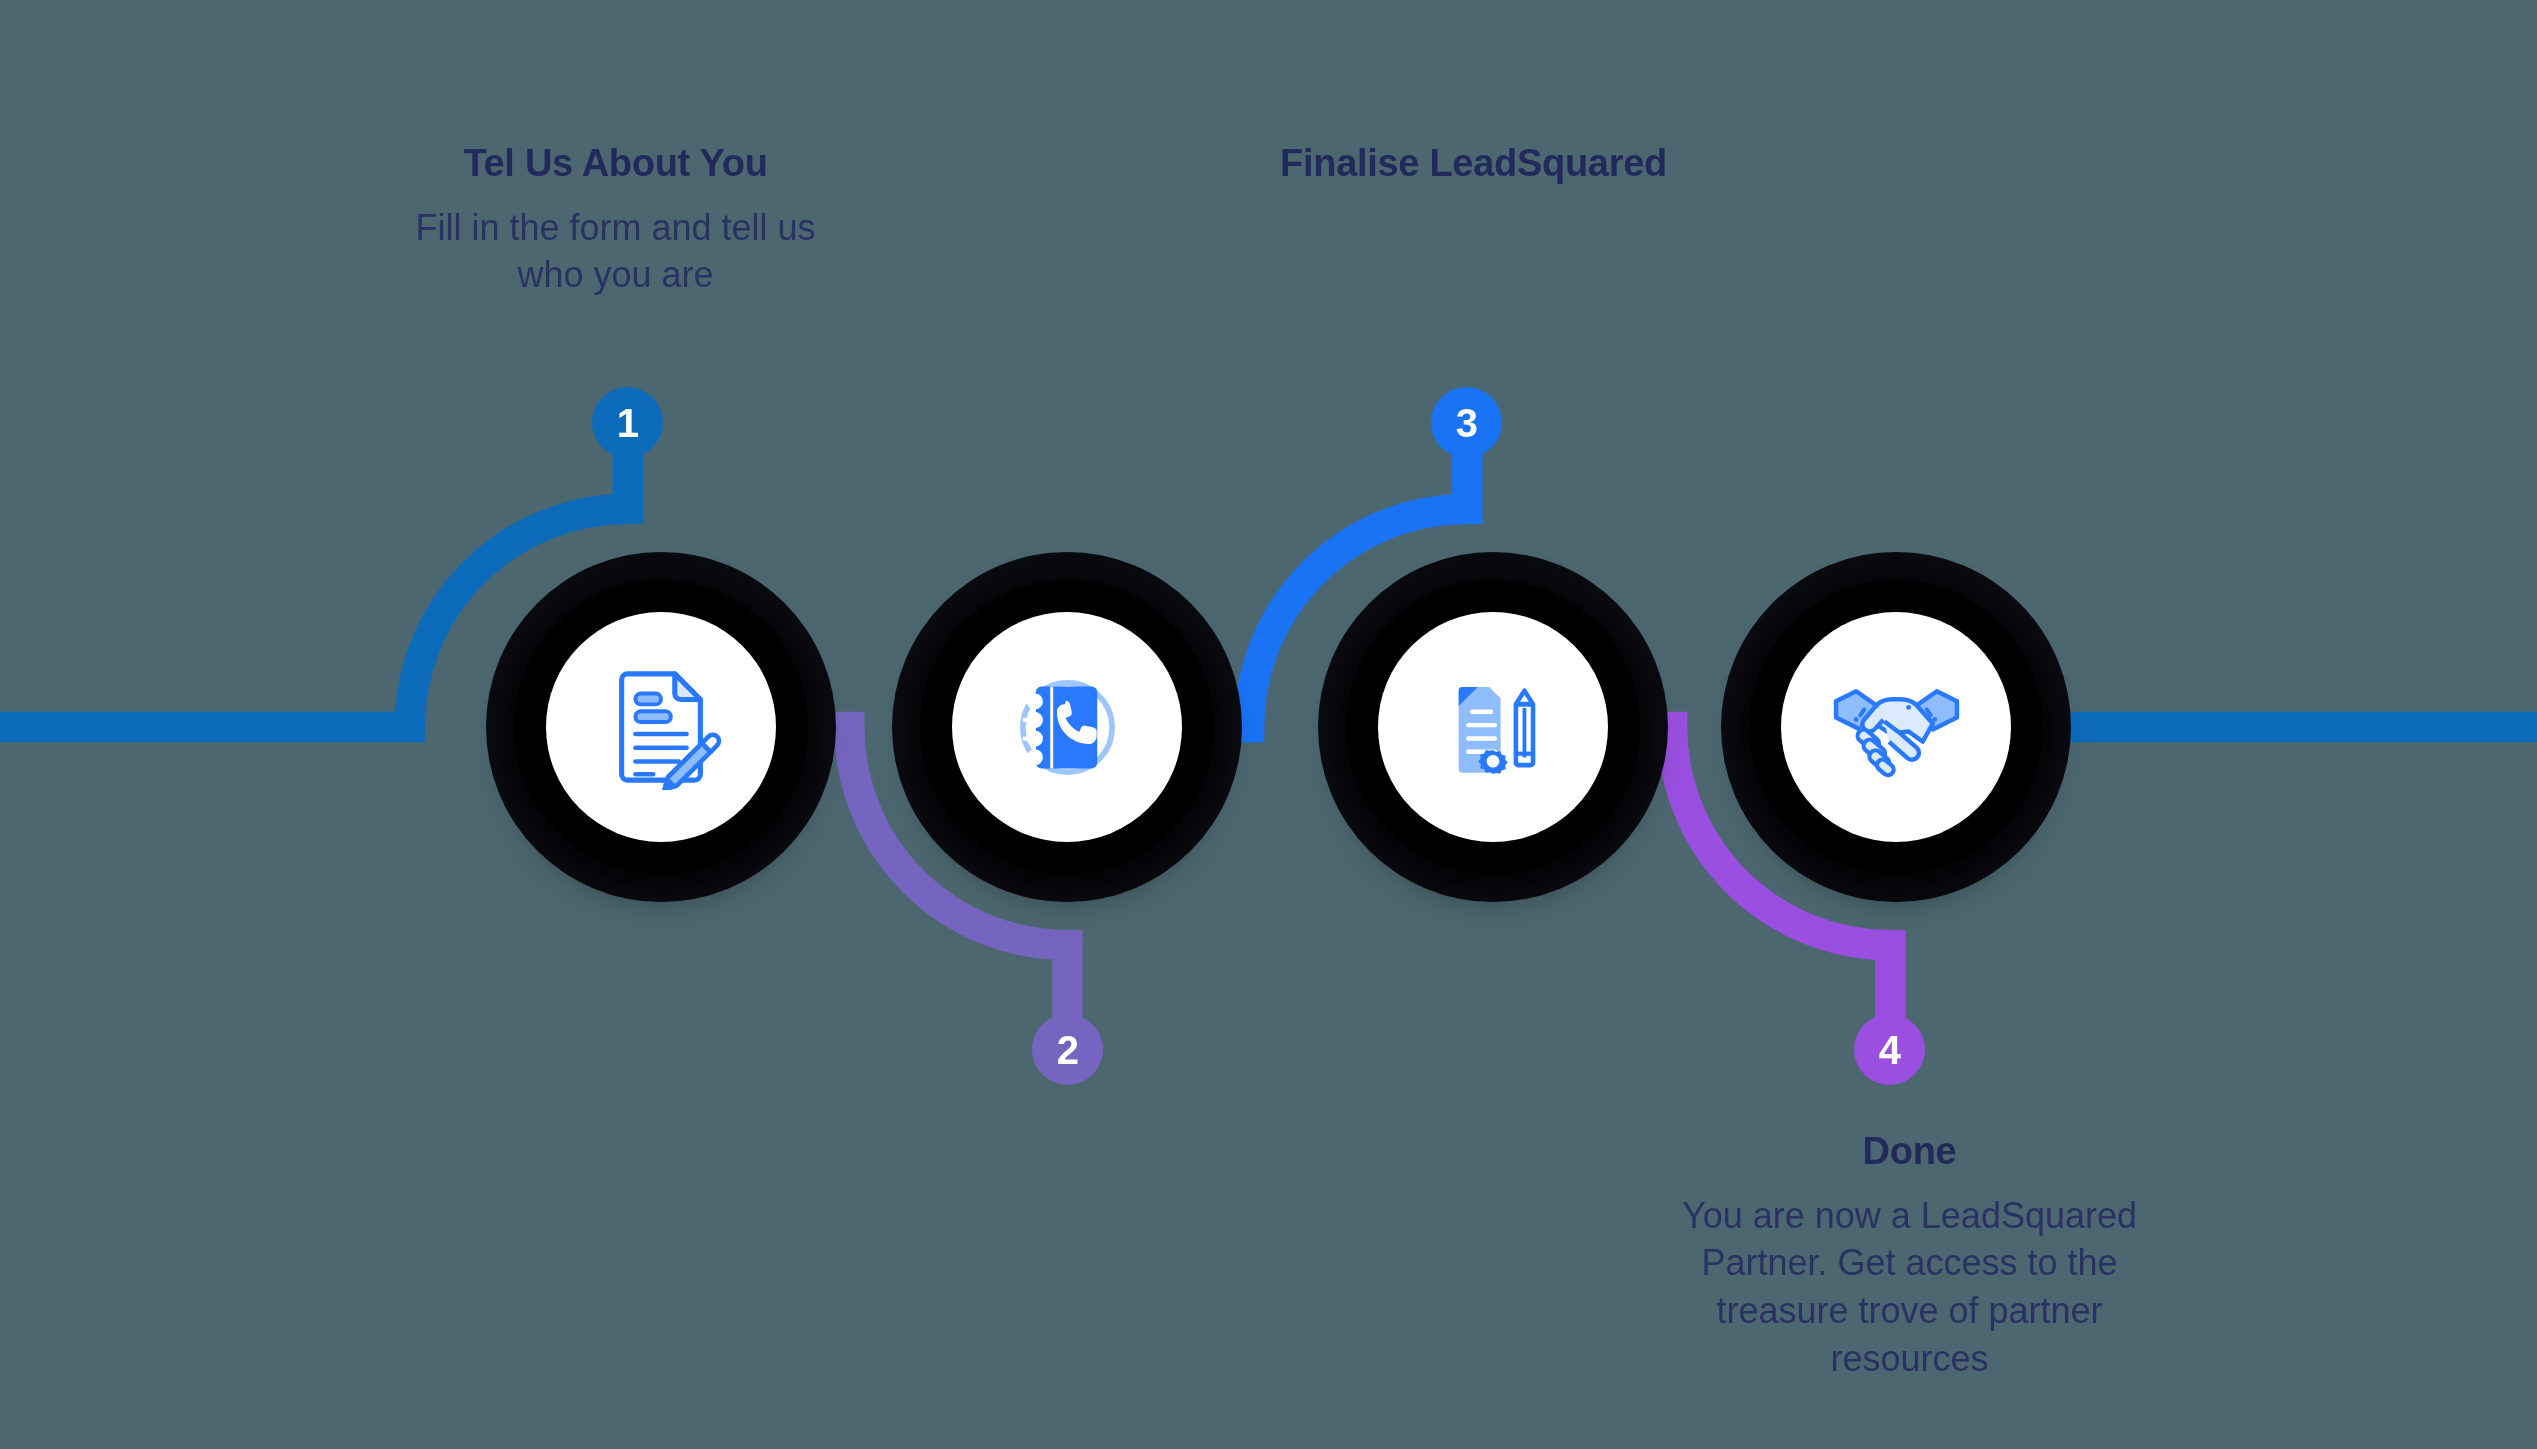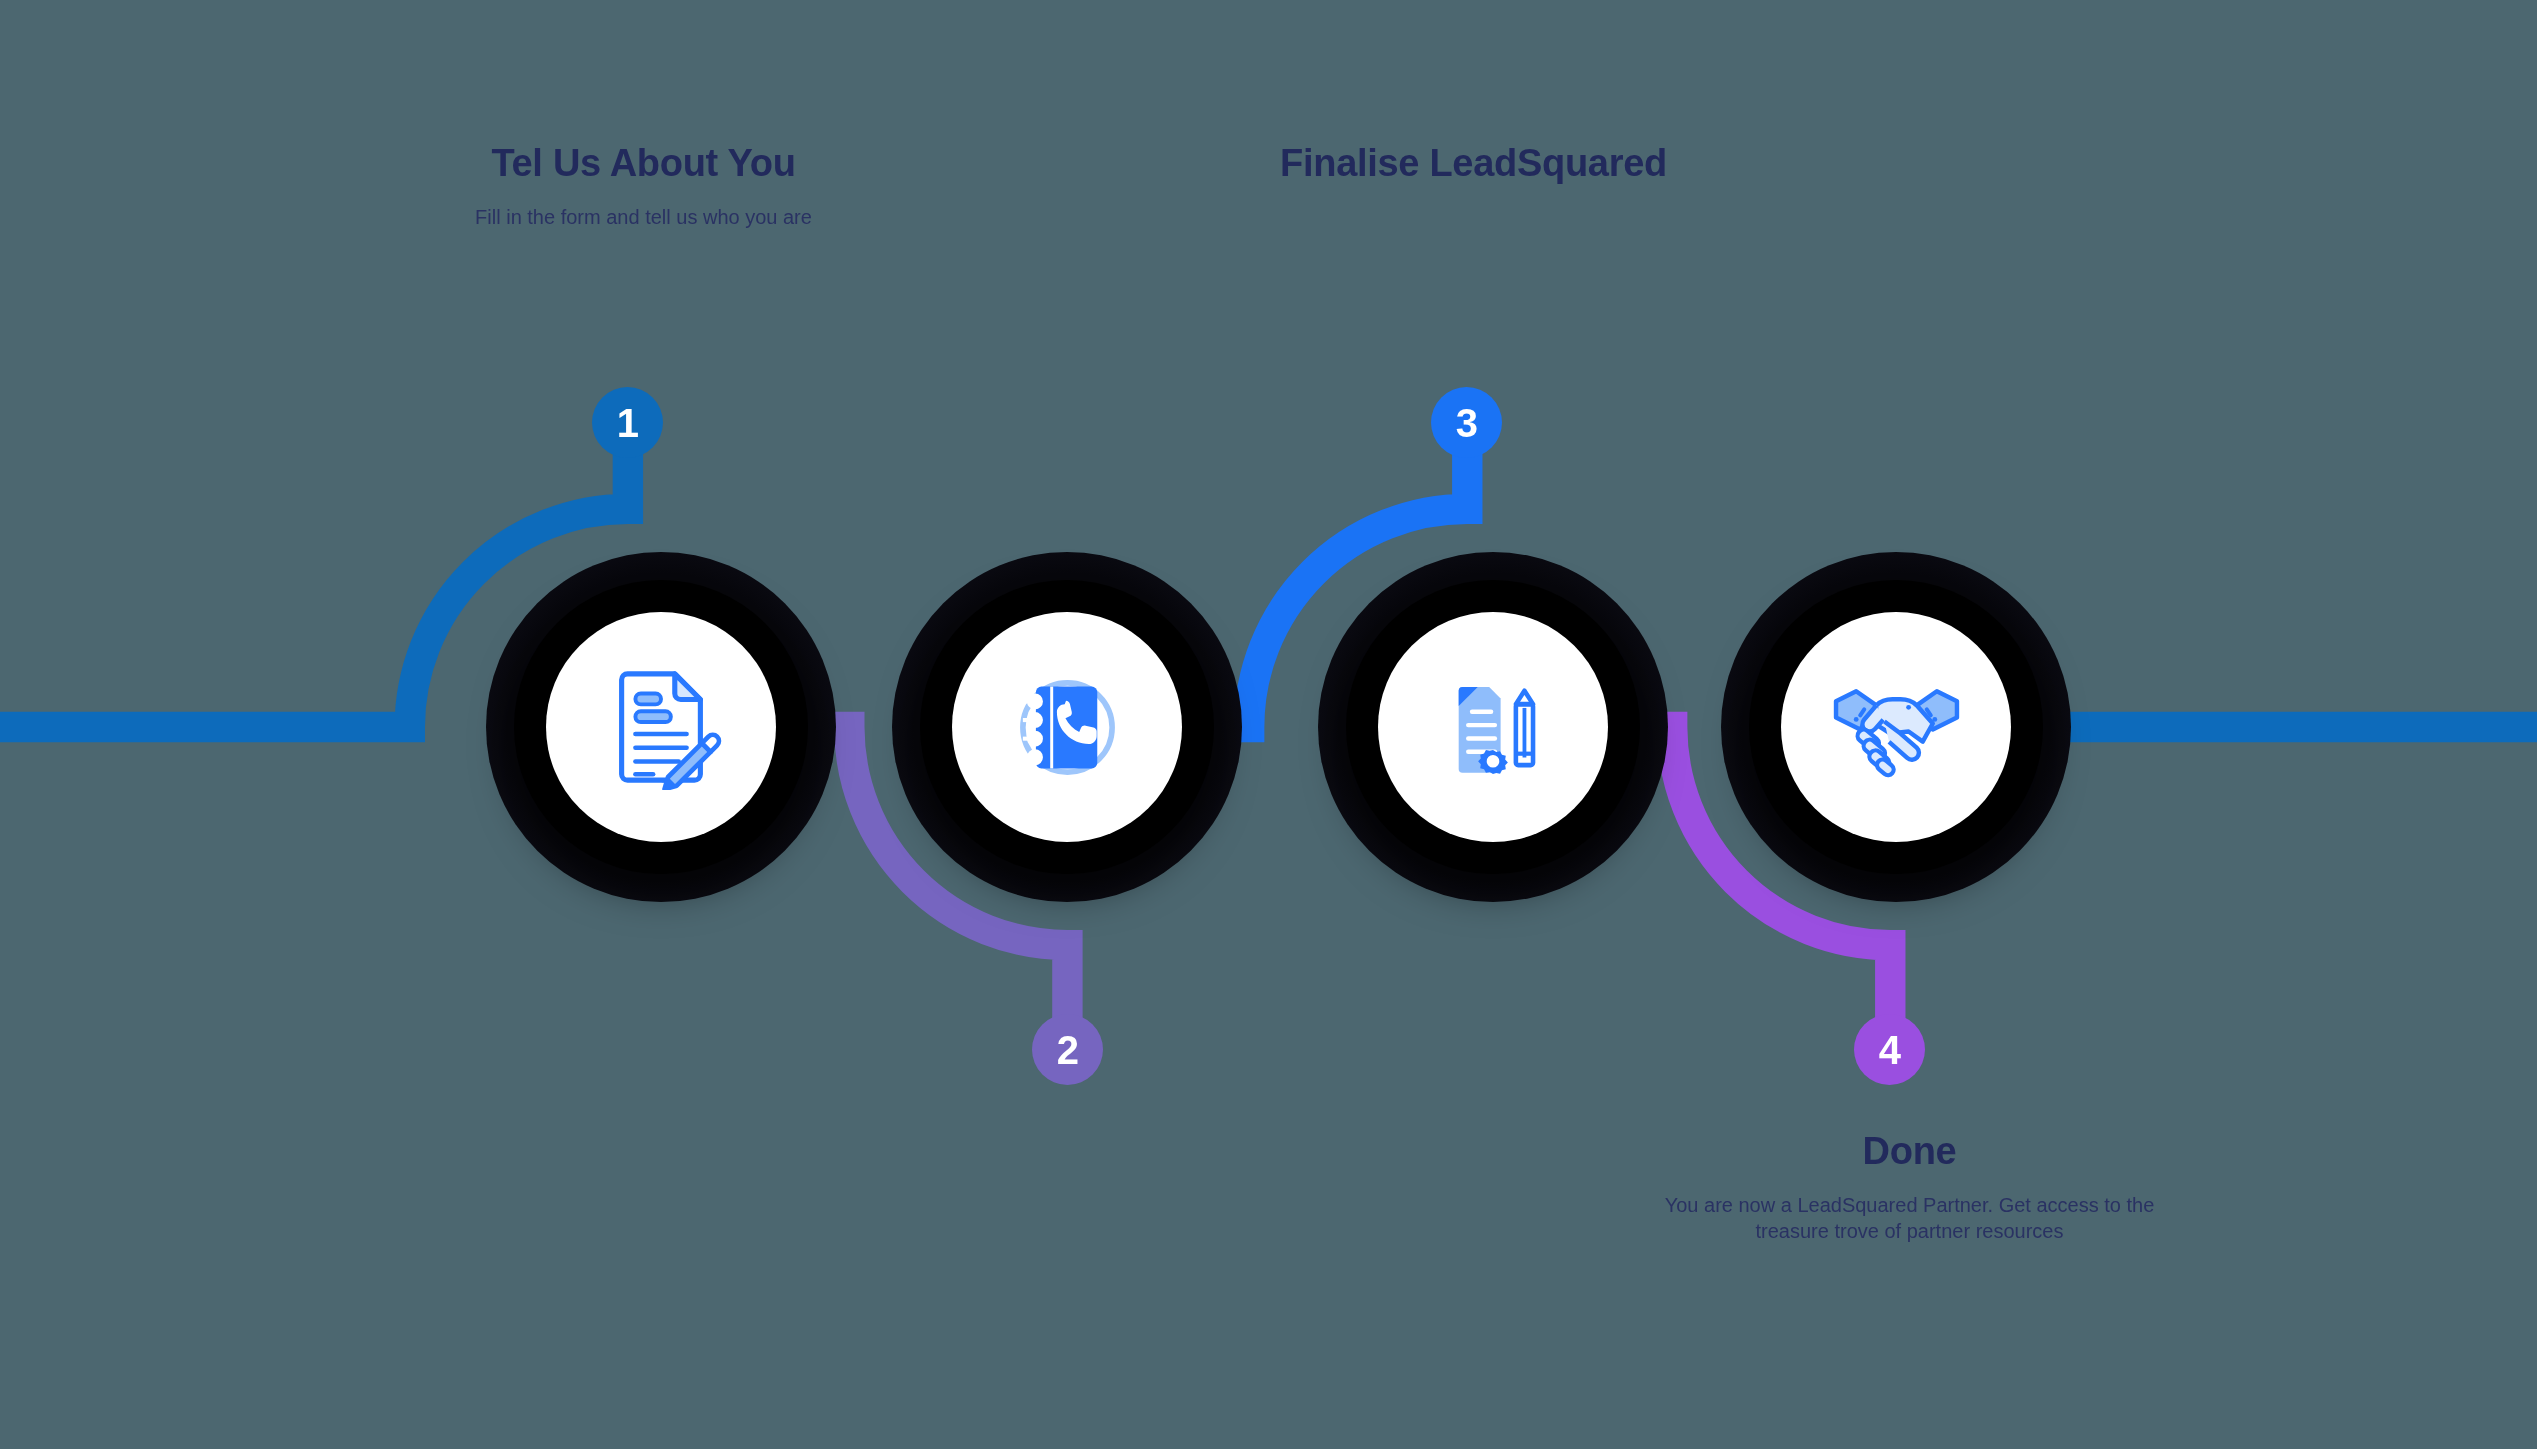--- a/index.html
+++ b/index.html
@@ -64,21 +64,21 @@
   .txt { position:absolute; text-align:center; z-index:4; }
   .txt h3 {
     font-size:38px;
     font-weight:bold;
     color:#222a5c;
     letter-spacing:-0.3px;
     margin-bottom:18.5px;
     white-space:nowrap;
   }
   .txt p {
-    font-size:20px;
+    font-size:36px;
     font-weight:400;
     color:#2a3263;
     line-height:1.33;
   }
 </style>
 </head>
 <body>
 
 <div id="stage">
 
@@ -116,21 +116,21 @@
             <path d="M52.8 40.2l4.4 4.4 3.3-3.3a3.1 3.1 0 0 0-4.4-4.4z" fill="#fff" stroke="#2979FF" stroke-width="2.4" stroke-linejoin="round"></path>
             <path d="M35.6 57.4l4.4 4.4-6.2 1.8z" fill="#2979FF"></path>
           </g>
         </svg>
       </span>
     </div>
   </div>
   <div class="badge" style="left:592px; top:387px; background:#0D6BBB;">
     <span>1</span>
   </div>
-  <div class="txt" style="left:412px; top:142px; width:463px;">
+  <div class="txt" style="left:384px; top:142px; width:463px;">
     <h3>Tel Us About You</h3>
     <p>Fill in the form and tell us who you are</p>
   </div>
 
   <div class="node" style="left:892px; top:552px;">
     <div class="ring"></div>
     <div class="disc">
       <span>
         <svg width="119" height="119" viewBox="0 0 64 64">
           <circle cx="32" cy="32" r="24" fill="none" stroke="#9EC6FB" stroke-width="3"></circle>

